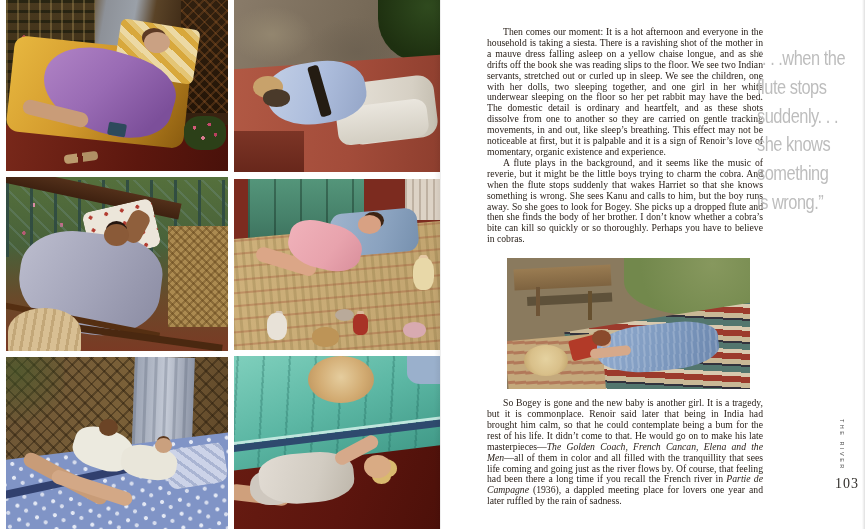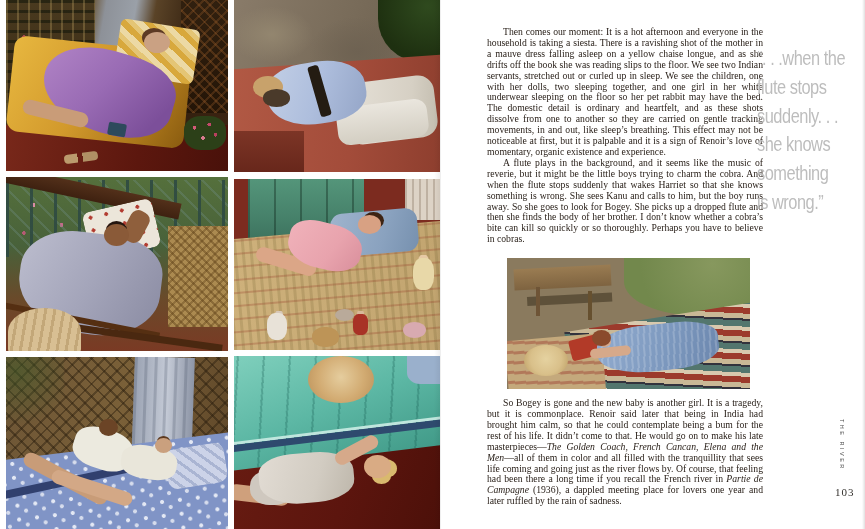--- a/index.html
+++ b/index.html
@@ -204,22 +204,22 @@
 
   .pull-quote { position:absolute; left:316px; top:44px; width:118px;
     font-family:"Liberation Sans", sans-serif; font-size:20.5px; line-height:28.8px;
     font-weight:400; color:#bdbdbd; letter-spacing:-0.6px;
     transform:scaleX(0.8); transform-origin:left top; }
 
   .running-foot { position:absolute; left:398px; top:419px; height:70px;
     writing-mode:vertical-rl; font-family:"Liberation Sans", sans-serif;
     font-size:5.5px; letter-spacing:2.5px; color:#4a4a4a; }
 
-  .page-number { position:absolute; left:394px; top:486px;
-    font-size:11px; letter-spacing:1px; color:#33302c; }
+  .page-number { position:absolute; left:394px; top:476px;
+    font-size:14px; letter-spacing:1px; color:#33302c; }
 </style>
 </head>
 <body>
 
 <div class="spread">
 
   <section class="page-left">
 
     <figure class="still s1" title="Mother in a mauve dress asleep on a yellow chaise longue, book slipping from her hand">
       <div class="ab bg"></div>

